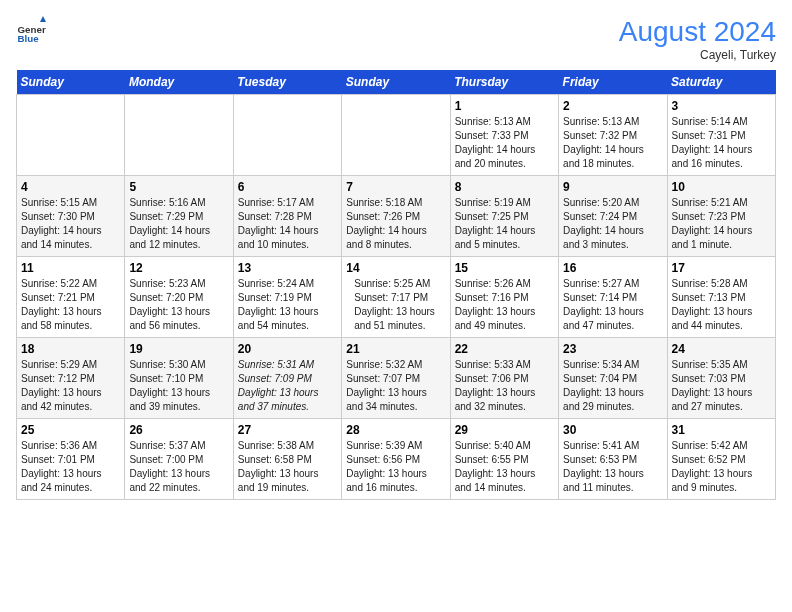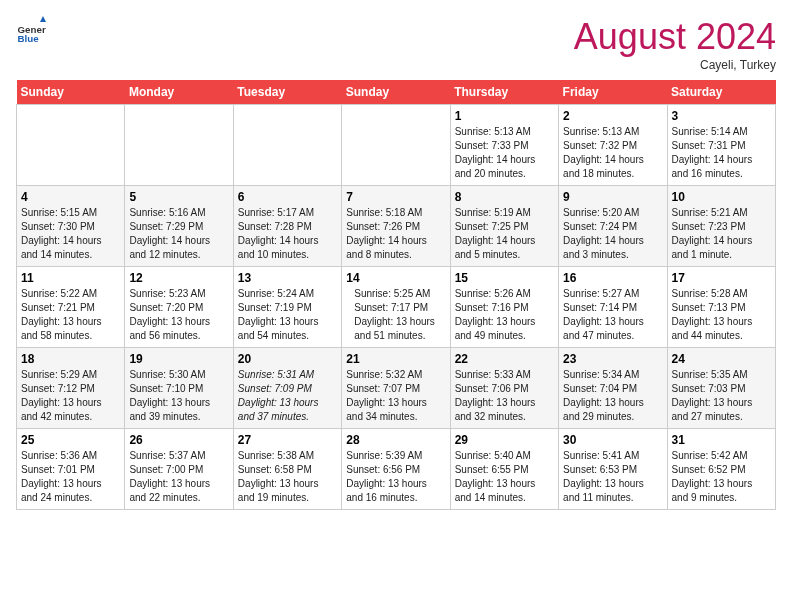--- a/index.html
+++ b/index.html
@@ -22,40 +22,41 @@
       gap: 4px;
     }
     .logo-icon {
       width: 30px;
       height: 30px;
     }
     .title-block {
       text-align: right;
     }
     .month-year {
-      font-size: 36px;
+      font-size: 28px;
       font-weight: normal;
-      color: #be185d;
+      color: #3b82f6;
     }
     .location {
       font-size: 12px;
       color: #333;
     }
     table {
       width: 100%;
       border-collapse: collapse;
       font-size: 11px;
     }
     thead th {
-      background-color: #ef4444;
+      background-color: #1d4ed8;
       color: white;
       padding: 5px 4px;
       text-align: left;
       font-size: 12px;
       font-weight: bold;
+      font-style: italic;
     }
     tbody td {
       border: 1px solid #ccc;
       vertical-align: top;
       padding: 4px;
       width: 108px;
       height: 80px;
       background: #fff;
     }
     tbody tr:nth-child(even) td {

